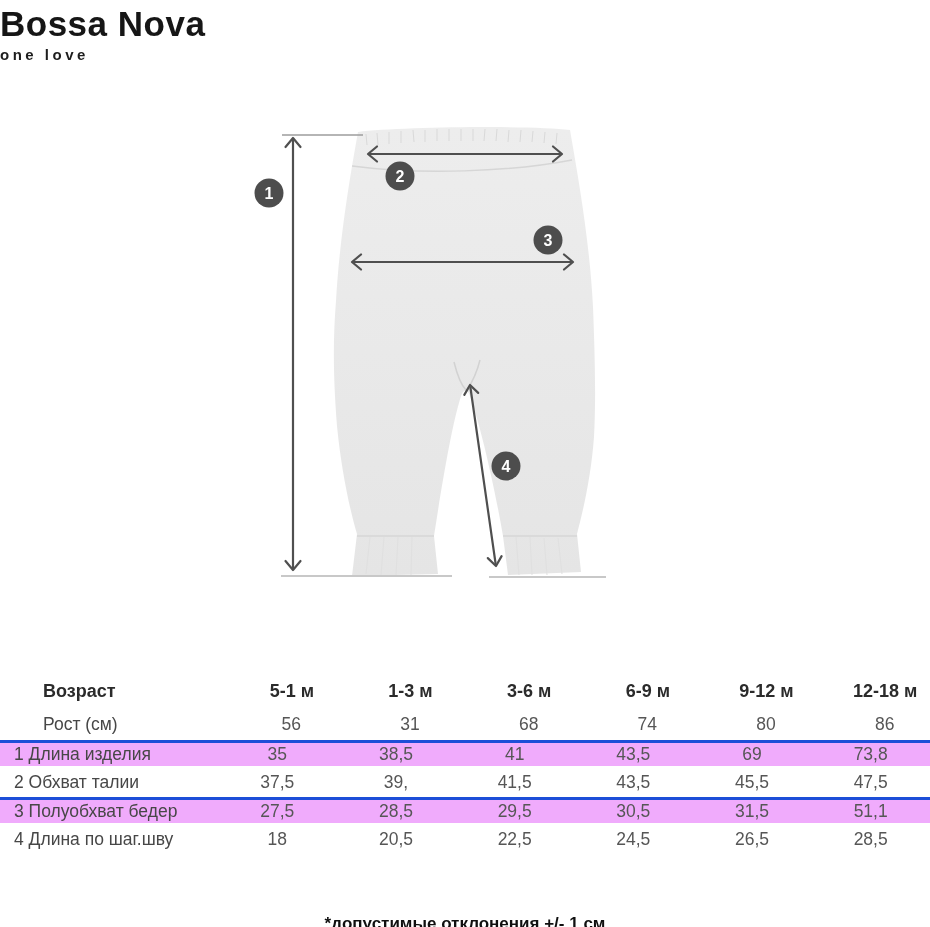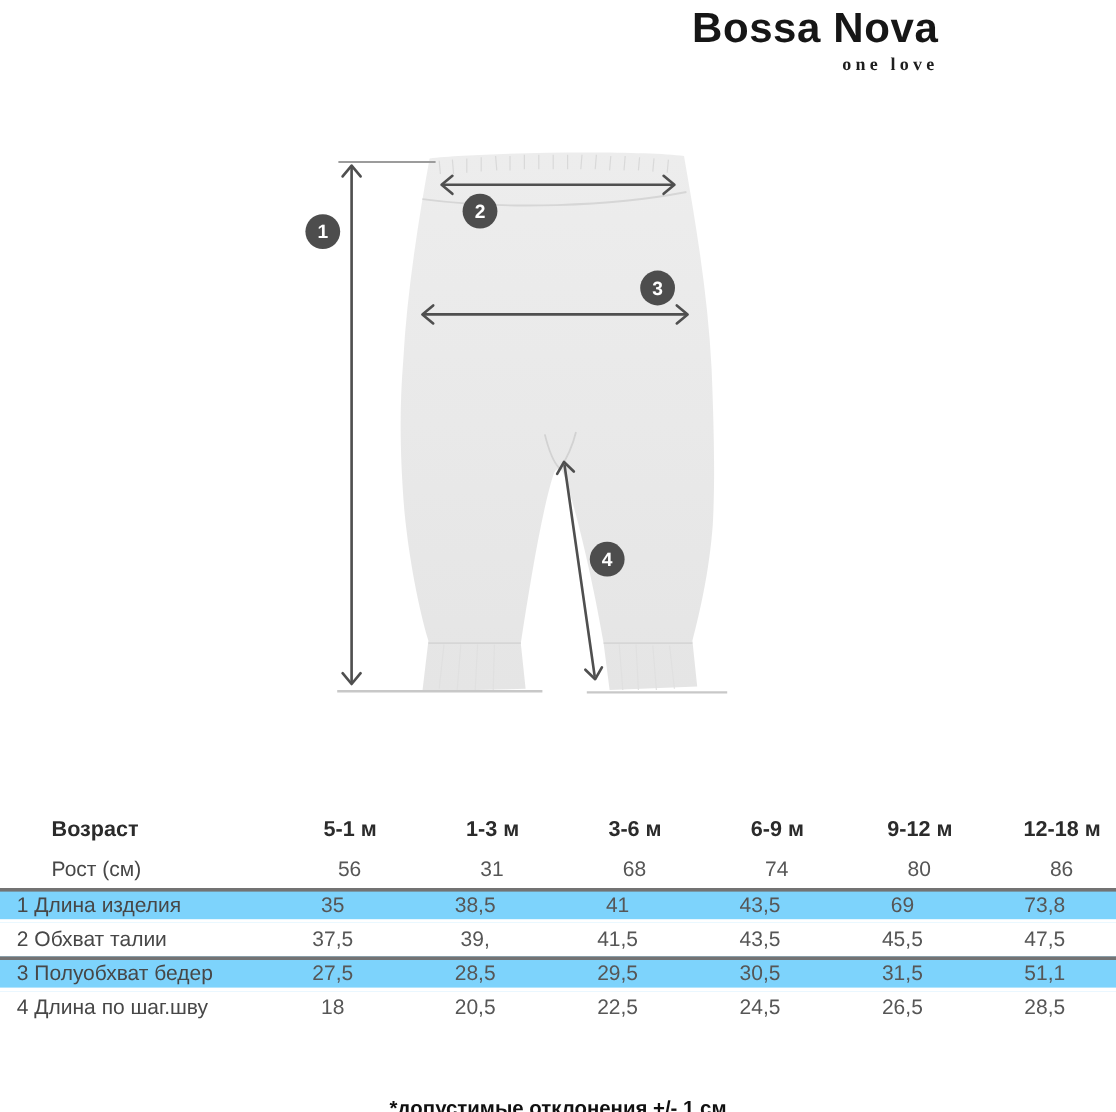--- a/index.html
+++ b/index.html
@@ -2,42 +2,42 @@
 <html><head>
 <meta charset="utf-8">
 <style>
   html, body { margin:0; padding:0; }
   body {
     width:930px; height:927px; position:relative; background:#ffffff;
     font-family:"Liberation Sans", sans-serif; overflow:hidden;
   }
 
   
-  .logo { position:absolute; top:6px; left:0; width:782px; text-align:right; }
+  .logo { position:absolute; top:6px; left:0; width:782px; text-align:left; }
   .logo-name {
     font-size:35px; font-weight:800; letter-spacing:0.5px; color:#161616; line-height:1.05;
   }
   .logo-tagline {
-    font-size:15px; font-weight:700; letter-spacing:3.5px; color:#1e1e1e; margin-top:3px;font-family:Liberation Serif, serif;
+    font-size:15px; font-weight:700; letter-spacing:3.5px; color:#1e1e1e; margin-top:3px;
   }
 
   
   .diagram { position:absolute; top:95px; left:0; width:930px; height:515px; }
 
   
   .size-table { position:absolute; top:675px; left:0; width:930px; color:#4f4f4f; }
   .trow {
     display:grid; grid-template-columns:218px repeat(6, 1fr);
     align-items:center; height:28.5px; box-sizing:border-box;
   }
   .trow.thead { height:33px;gap:29px; }
   .trow.tall  { height:32px;gap:28px; }
   .trow.shaded {
-    background:#7dd3fc;
-    border-top:3px solid #737373; border-bottom:3px solid #ffffff;
+    background:#f0abfc;
+    border-top:3px solid #1d4ed8; border-bottom:3px solid #ffffff;
   }
   .cell { text-align:center; font-size:17.5px; color:#565656; white-space:nowrap; }
   .cell.head { font-weight:bold; color:#2b2b2b; font-size:18px; }
   .cell.label { text-align:left; padding-left:14px; color:#474747; }
   .cell.label.indent { padding-left:43px; }
   .cell.label.head { color:#2b2b2b; }
 
   
   .footnote {
     position:absolute; top:898px; left:0; width:930px; text-align:center;

